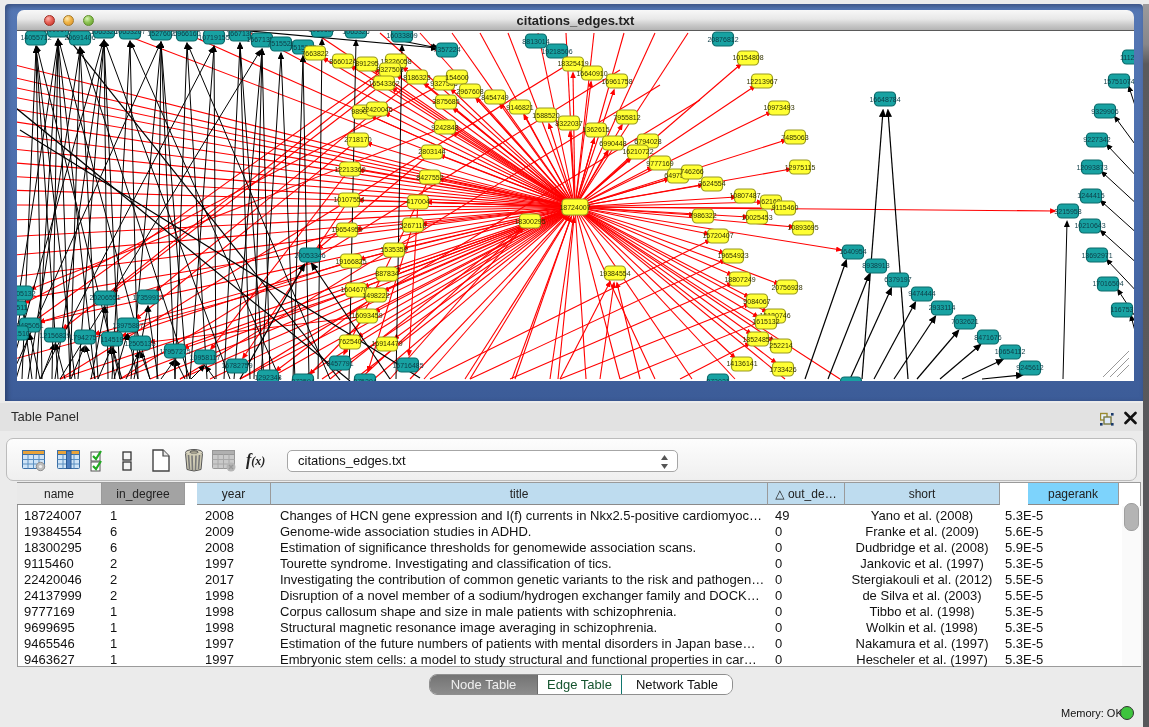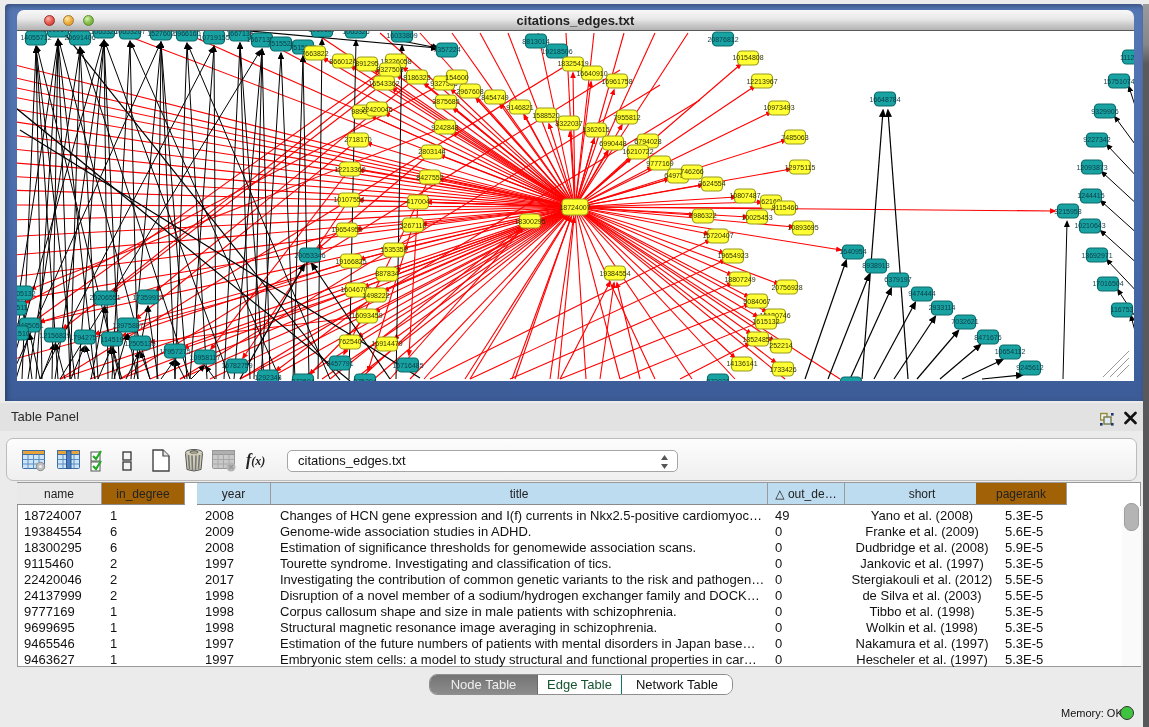--- a/index.html
+++ b/index.html
@@ -646,26 +646,26 @@
   </svg>
 <div class="abs" style="left:246px;top:451px;font-size:16px;font-style:italic;font-family:'Liberation Serif',serif;font-weight:bold;color:#222">f<span style="font-size:12px">(x)</span></div>
 <div class="abs" id="combo">citations_edges.txt
  <svg style="position:absolute;right:8px;top:3px" width="9" height="16" viewBox="0 0 9 16">
       <path d="M4.5 1 L8 6 L1 6 z" fill="#555"></path>
       <path d="M4.5 15 L8 10 L1 10 z" fill="#555"></path>
     </svg>
 </div>
 <div class="abs" id="tbl"></div>
 <div class="hc" style="left:17px;width:85px;background:#e9e9e9">name</div>
-<div class="hc" style="left:102px;width:83px;background:#a16207">in_degree</div>
+<div class="hc" style="left:102px;width:83px;background:#a3a3a3">in_degree</div>
 <div class="hc" style="left:197px;width:74px;background:#bedcef">year</div>
 <div class="hc" style="left:271px;width:497px;background:#bedcef">title</div>
 <div class="hc" style="left:768px;width:77px;background:#bedcef">△ out_de…</div>
 <div class="hc" style="left:845px;width:155px;background:#bedcef">short</div>
-<div class="hc" style="left:976px;width:91px;background:#a16207">pagerank</div>
+<div class="hc" style="left:1028px;width:91px;background:#7dd3fc">pagerank</div>
 <div class="rowtxt" style="left:24px;top:508px">18724007</div>
 <div class="rowtxt" style="left:110px;top:508px">1</div>
 <div class="rowtxt" style="left:205px;top:508px">2008</div>
 <div class="rowtxt" style="left:280px;top:508px">Changes of HCN gene expression and I(f) currents in Nkx2.5‑positive cardiomyoc…</div>
 <div class="rowtxt" style="left:775px;top:508px">49</div>
 <div class="rowtxt" style="left:922px;top:508px;transform:translateX(-50%)">Yano et al. (2008)</div>
 <div class="rowtxt" style="left:1005px;top:508px">5.3E‑5</div>
 <div class="rowtxt" style="left:24px;top:524px">19384554</div>
 <div class="rowtxt" style="left:110px;top:524px">6</div>
 <div class="rowtxt" style="left:205px;top:524px">2009</div>

